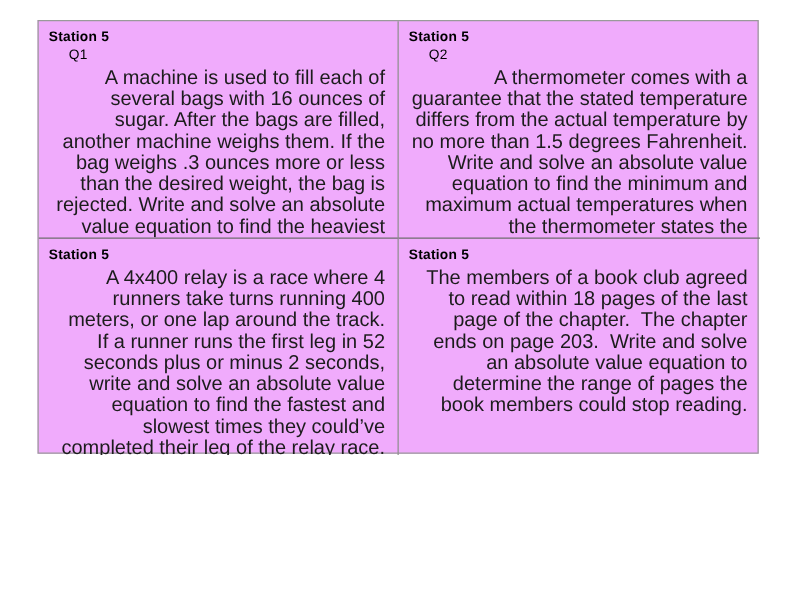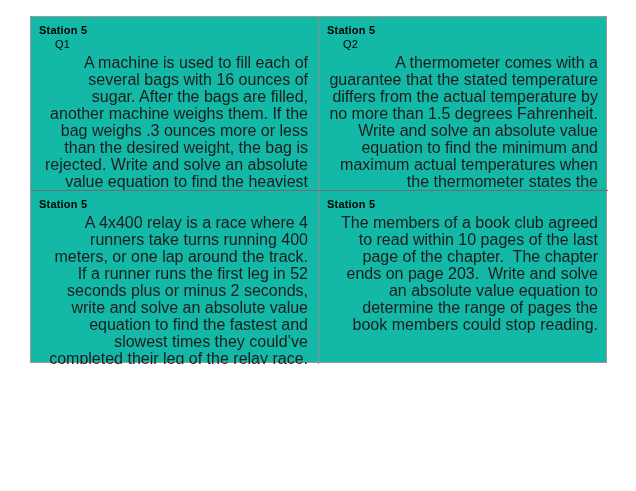--- a/index.html
+++ b/index.html
@@ -20,21 +20,21 @@
     position: absolute;
     left: 30px;
     top: 16px;
     width: 577px;
     height: 347px;
     display: grid;
     grid-template-columns: 288px 289px;
     grid-template-rows: 174px 173px;
     border: 1px solid #9a9a9a;
     box-sizing: border-box;
-    background: #14b8a6;
+    background: #f0abfc;
   }
   .card {
     box-sizing: border-box;
     padding: 6px 8px 4px 8px;
     overflow: hidden;
   }
   .card.col-left  { border-right: 1px solid #8f8f8f; }
   .card.row-top   { border-bottom: 1px solid #6e6e6e; }
   .card-heading {
     font-weight: 700;
@@ -79,17 +79,17 @@
       <p class="q-text">A thermometer comes with a guarantee that the stated temperature differs from the actual temperature by no more than 1.5 degrees Fahrenheit. Write and solve an absolute value equation to find the minimum and maximum actual temperatures when the thermometer states the temperature is 87.4 degrees Fahrenheit.</p>
     </div>
 
     <div class="card col-left">
       <div class="card-heading">Station 5</div>
       <p class="q-text">A 4x400 relay is a race where 4 runners take turns running 400 meters, or one lap around the track.  If a runner runs the first leg in 52 seconds plus or minus 2 seconds, write and solve an absolute value equation to find the fastest and slowest times they could’ve completed their leg of the relay race.</p>
     </div>
 
     <div class="card">
       <div class="card-heading">Station 5</div>
-      <p class="q-text">The members of a book club agreed to read within 10 pages of the last page of the chapter.  The chapter ends on page 203.  Write and solve an absolute value equation to determine the range of pages the book members could stop reading.</p>
+      <p class="q-text">The members of a book club agreed to read within 18 pages of the last page of the chapter.  The chapter ends on page 203.  Write and solve an absolute value equation to determine the range of pages the book members could stop reading.</p>
     </div>
 
   </div>
 </div>
 
 </body></html>

